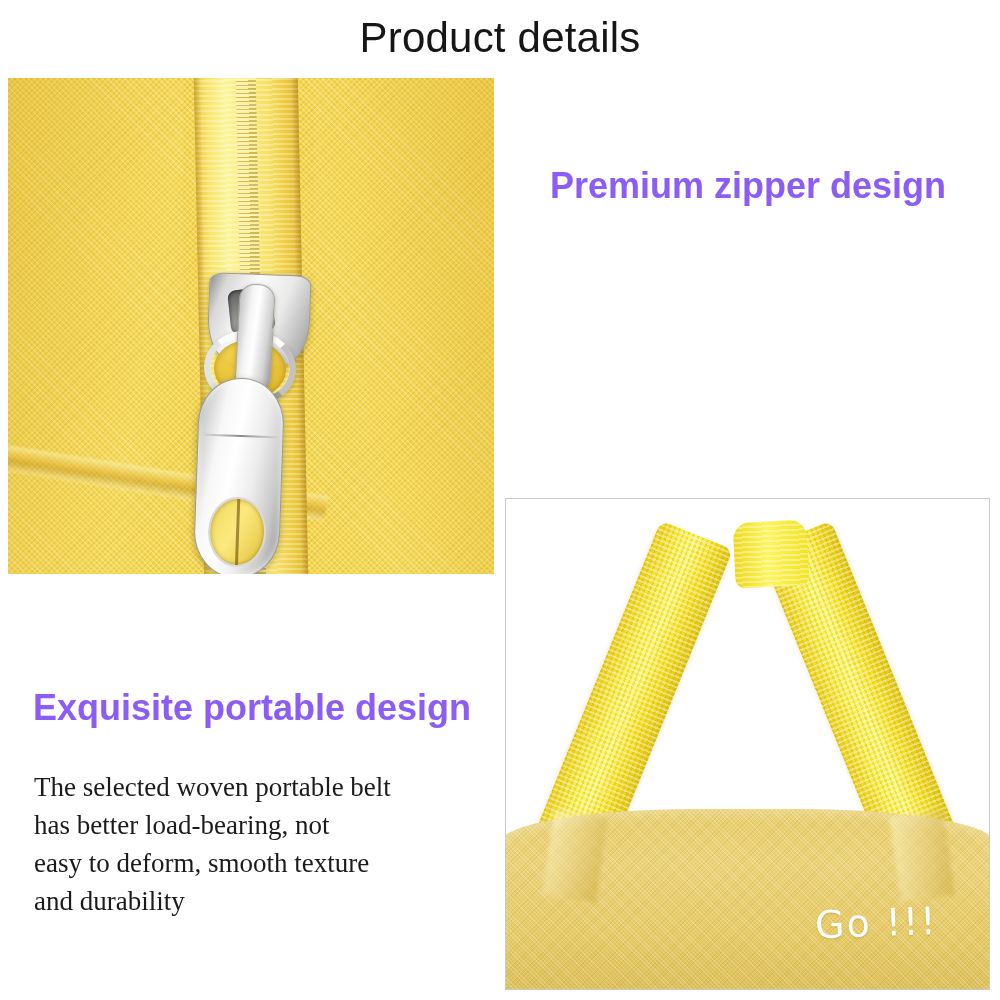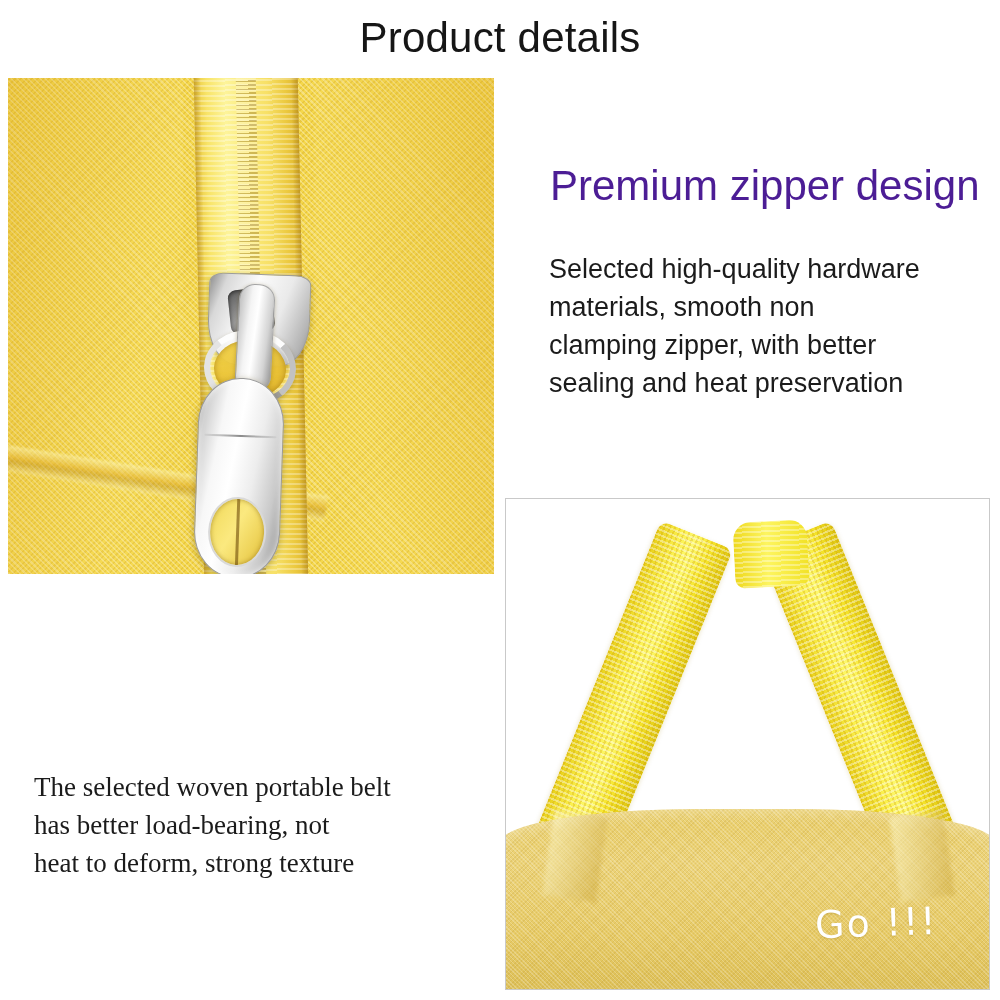--- a/index.html
+++ b/index.html
@@ -334,23 +334,23 @@
     font-weight: 400;
     letter-spacing: 2px;
     text-shadow: 0 1px 2px rgba(170,140,40,0.45);
     transform: rotate(-2deg);
     white-space: nowrap;
   }
 
   
   .feature-heading {
     position: absolute;
-    font-size: 42px;
-    font-weight: 400;
-    color: #4c1d95;
+    font-size: 36px;
+    font-weight: 700;
+    color: #8b5cf6;
     line-height: 44px;
     white-space: nowrap;
   }
   .feature-body {
     position: absolute;
     font-size: 27px;
     font-weight: 400;
     color: #1b1b1b;
     line-height: 38px;
   }
@@ -391,32 +391,28 @@
     <div class="zip-tab"></div>
 
     <div class="zip-slider">
       <div class="zip-slider-seam"></div>
       <div class="zip-slider-hole"></div>
     </div>
   </div>
 
   <div class="feature-heading" id="feature-zipper-heading">Premium zipper design</div>
 
-  <div class="feature-body" id="feature-zipper-body">
-    <p>Selected high-quality hardware</p>
-    <p>materials, smooth non</p>
-    <p>clamping zipper, with better</p>
-    <p>sealing and heat preservation</p>
-  </div>
-
+
+  <div class="feature-heading" id="feature-handle-heading">Exquisite portable design</div>
 
   <div class="feature-body" id="feature-handle-body">
     <p>The selected woven portable belt</p>
     <p>has better load-bearing, not</p>
-    <p>heat to deform, strong texture</p>
+    <p>easy to deform, smooth texture</p>
+    <p>and durability</p>
   </div>
 
   <div class="photo" id="photo-handle">
     <div class="handle-strap" id="strap-left"></div>
     <div class="handle-strap" id="strap-right"></div>
     <div class="handle-apex"></div>
 
     <div class="bag-body">
       <div class="bag-fold-l"></div>
       <div class="bag-fold-r"></div>

